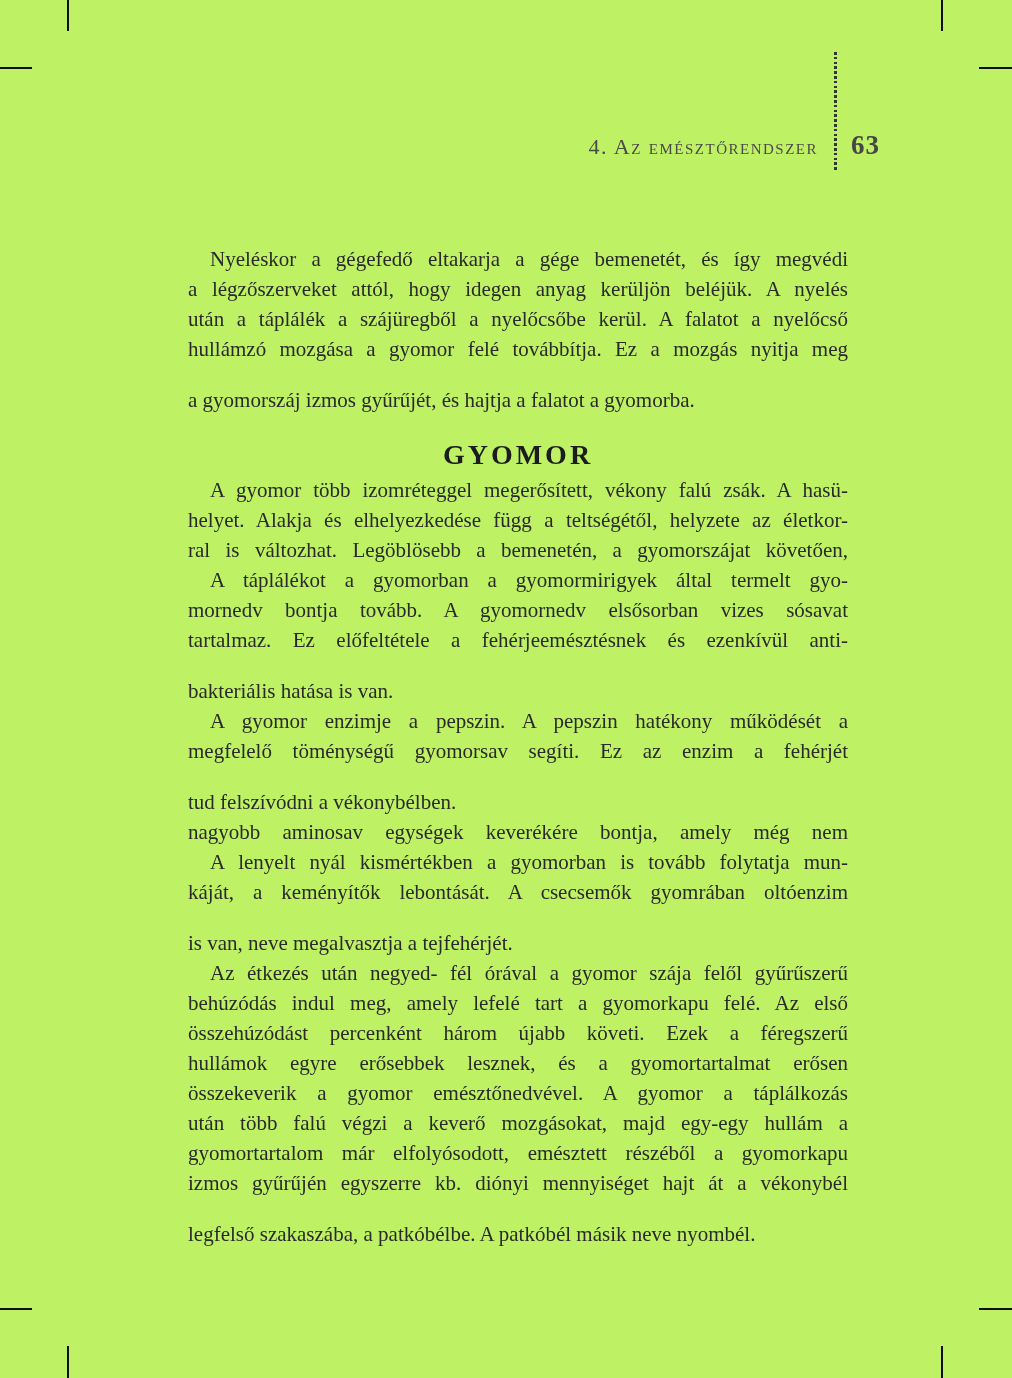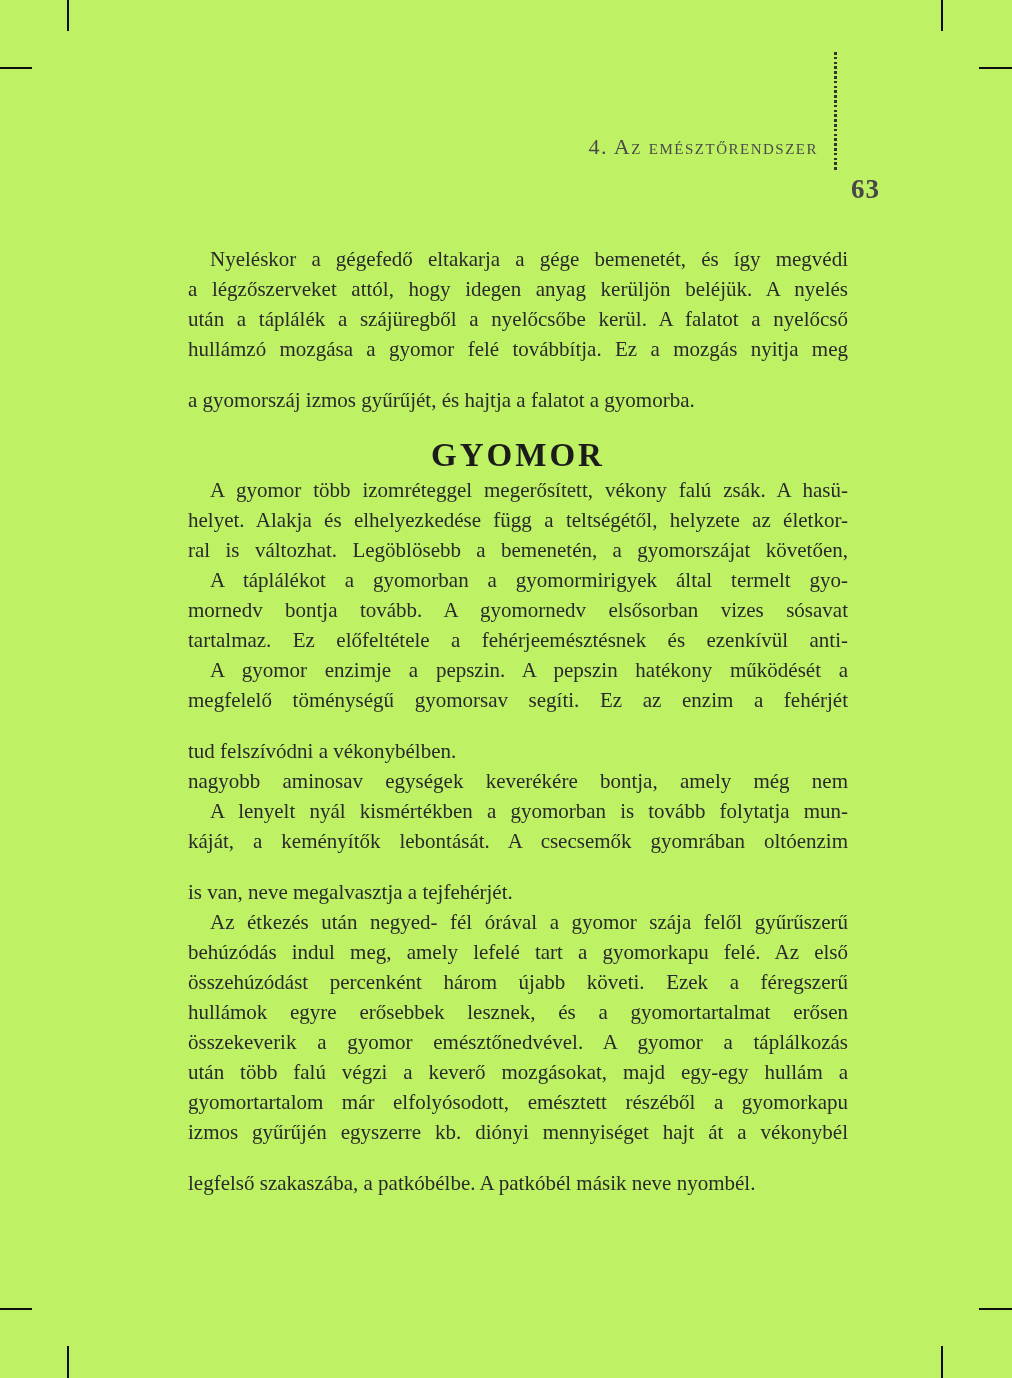--- a/index.html
+++ b/index.html
@@ -55,21 +55,20 @@
   }
   .page-number {
     position: absolute;
     left: 851px;
     top: 129px;
     font-size: 27px;
     font-weight: 700;
     color: #474747;
     letter-spacing: 1px;
     line-height: 32px;
-    margin-top: 44px;
   }
 
   
   .text-col {
     position: absolute;
     left: 188px;
     top: 244px;
     width: 660px;
     color: #2a2a2a;
     font-size: 21px;
@@ -85,21 +84,21 @@
   }
   .line.first { padding-left: 22px; }
   .line.last  { text-align-last: left; margin-top: 21px; }
 
   .section-heading {
     margin-top: 22px;
     margin-bottom: 2px;
     height: 36px;
     line-height: 36px;
     text-align: center;
-    font-size: 33px;
+    font-size: 28px;
     font-weight: 700;
     letter-spacing: 3px;
     color: #1c1c1c;
   }
 </style>
 </head>
 <body>
 
 <div class="sheet">
 
@@ -127,20 +126,21 @@
     <div class="section-heading">GYOMOR</div>
     <div class="para">
         <div class="line first">A gyomor több izomréteggel megerősített, vékony falú zsák. A hasü-</div>
         <div class="line">helyet. Alakja és elhelyezkedése függ a teltségétől, helyzete az életkor-</div>
         <div class="line">ral is változhat. Legöblösebb a bemenetén, a gyomorszájat követően,</div>
       </div>
     <div class="para">
         <div class="line first">A táplálékot a gyomorban a gyomormirigyek által termelt gyo-</div>
         <div class="line">mornedv bontja tovább. A gyomornedv elsősorban vizes sósavat</div>
         <div class="line">tartalmaz. Ez előfeltétele a fehérjeemésztésnek és ezenkívül anti-</div>
+        <div class="line last">bakteriális hatása is van.</div>
       </div>
     <div class="para">
         <div class="line first">A gyomor enzimje a pepszin. A pepszin hatékony működését a</div>
         <div class="line">megfelelő töménységű gyomorsav segíti. Ez az enzim a fehérjét</div>
         <div class="line last">tud felszívódni a vékonybélben.</div>
         <div class="line">nagyobb aminosav egységek keverékére bontja, amely még nem</div>
       </div>
     <div class="para">
         <div class="line first">A lenyelt nyál kismértékben a gyomorban is tovább folytatja mun-</div>
         <div class="line">káját, a keményítők lebontását. A csecsemők gyomrában oltóenzim</div>

